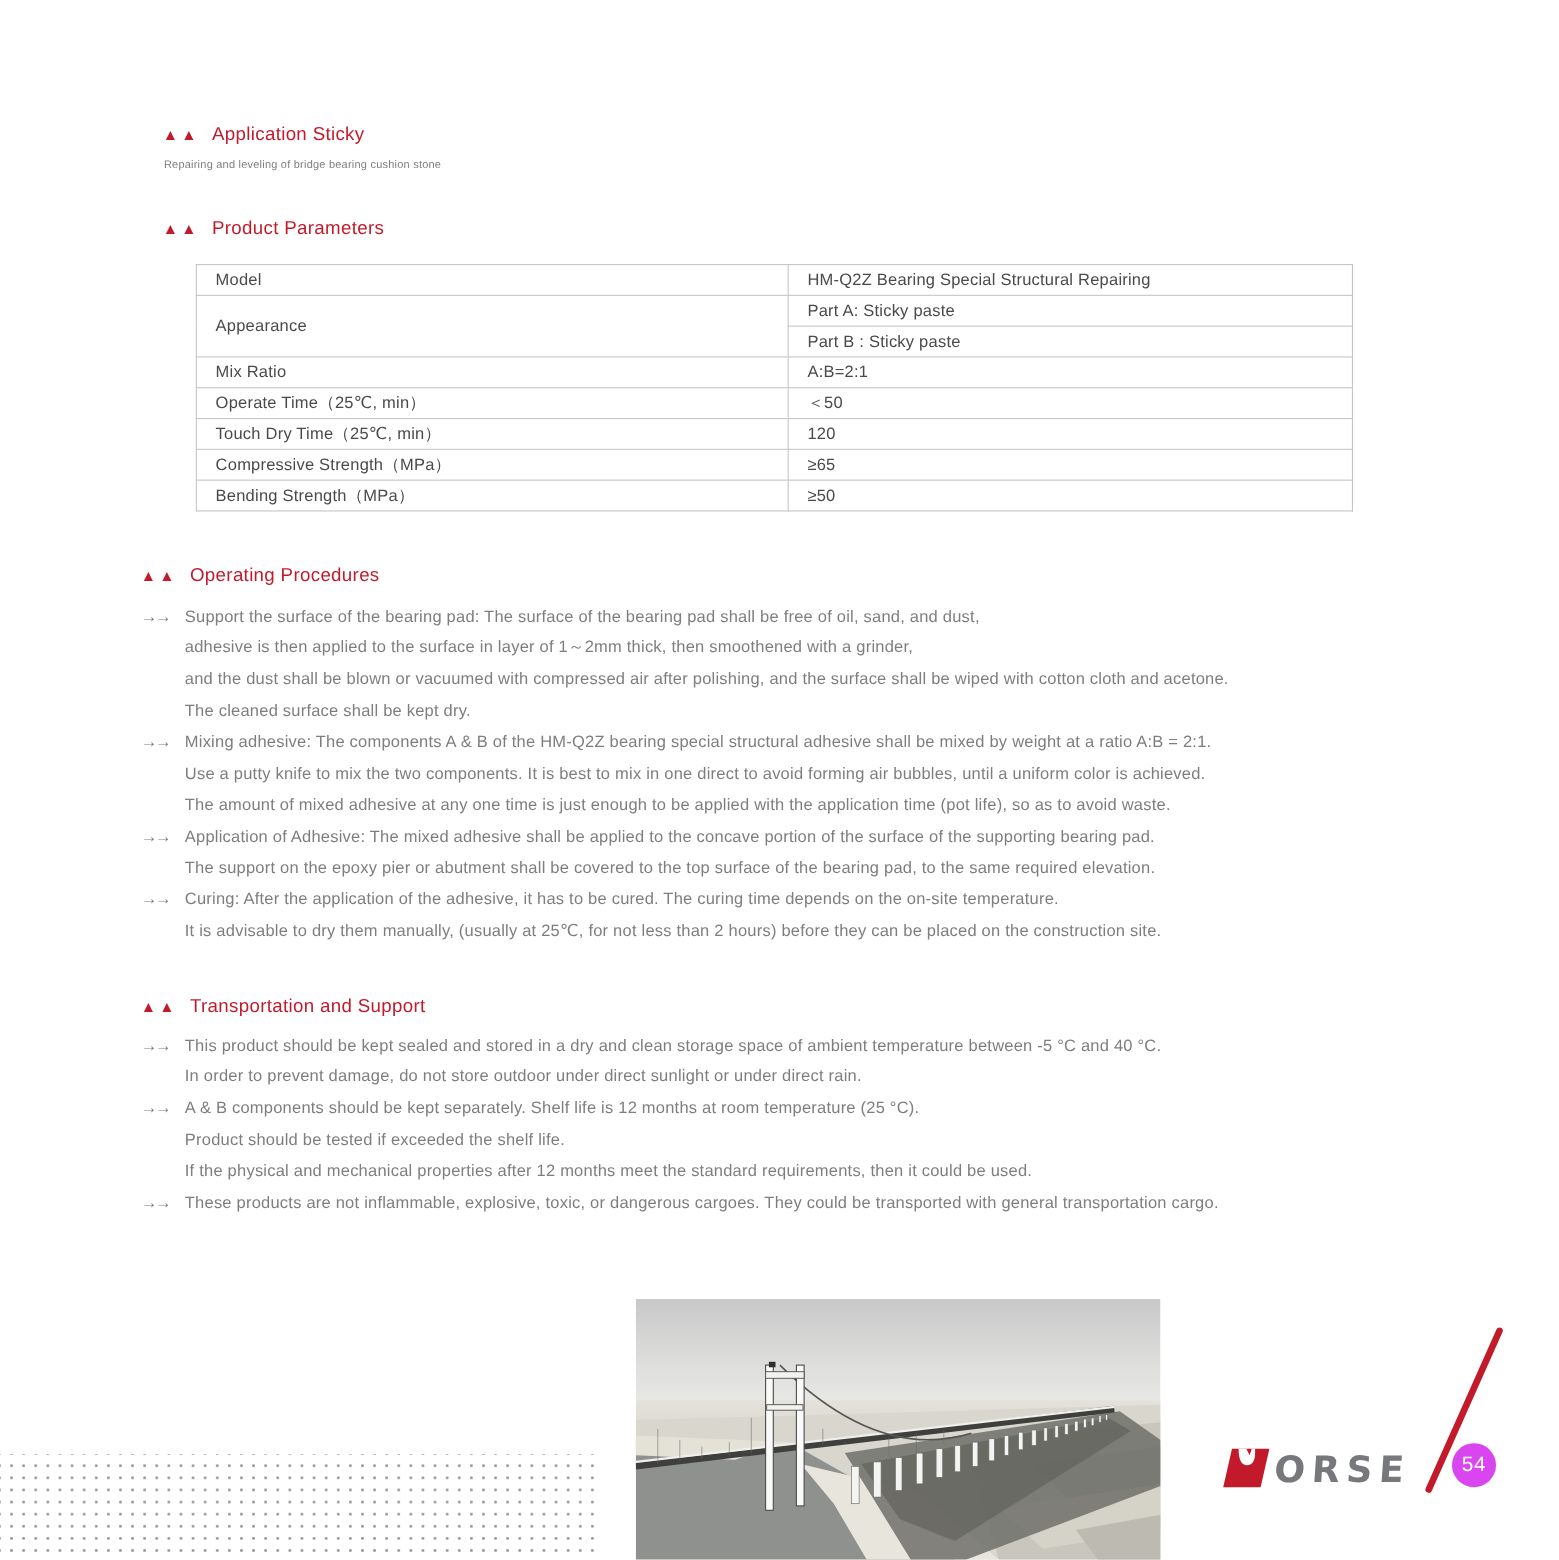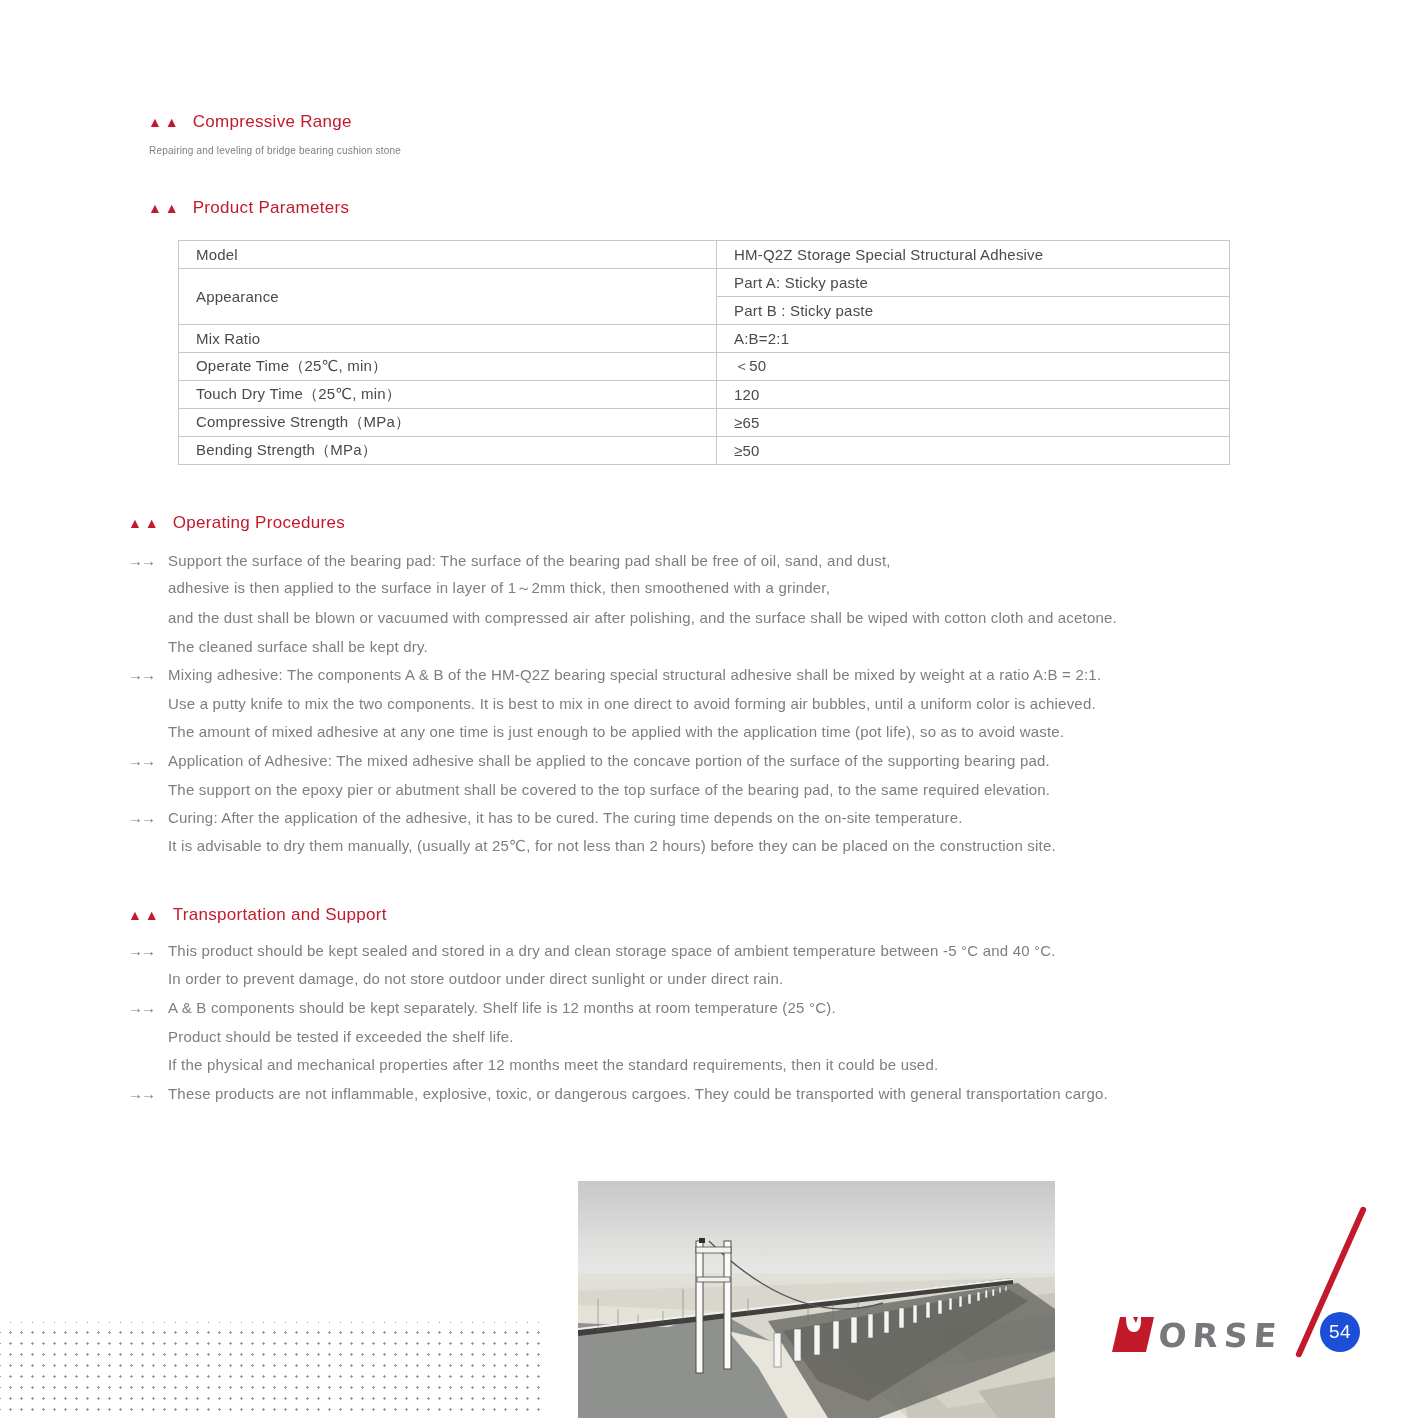--- a/index.html
+++ b/index.html
@@ -40,43 +40,43 @@
     background-size:11px 11px;background-position:5px 5px;
   }
   .bridge-photo{position:absolute;left:578px;top:1181px;width:477px;height:237px;}
   .brand-logo{position:absolute;left:1106px;top:1314px;width:210px;height:42px;}
   .page-slash{
     position:absolute;left:1328px;top:1200px;width:6px;height:164px;background:#c31a2b;
     transform:rotate(24deg);border-radius:3px;
   }
   .page-badge{
     position:absolute;left:1320px;top:1312px;width:40px;height:40px;border-radius:50%;
-    background:#1d4ed8;color:#ffffff;font-size:19px;display:flex;align-items:center;justify-content:center;
+    background:#d946ef;color:#ffffff;font-size:19px;display:flex;align-items:center;justify-content:center;
     letter-spacing:.5px;
   }
 </style>
 </head>
 <body>
 
 <div class="heading" style="left:148px;top:112px;">
   <span class="marker">▲▲</span>
-  <span>Compressive Range</span>
+  <span>Application Sticky</span>
 </div>
 <div class="body-text" style="left:149px;top:145px;">Repairing and leveling of bridge bearing cushion stone</div>
 
 <div class="heading" style="left:148px;top:198px;">
   <span class="marker">▲▲</span>
   <span>Product Parameters</span>
 </div>
 
 <table class="params-table">
   <tbody>
       <tr>
     <td class="c1">Model</td>
-    <td class="c2">HM-Q2Z Storage Special Structural Adhesive</td>
+    <td class="c2">HM-Q2Z Bearing Special Structural Repairing</td>
   </tr>
   <tr>
     <td class="c1" rowspan="2">Appearance</td>
     <td class="c2">Part A: Sticky paste</td>
   </tr>
   <tr>
     <td class="c2">Part B : Sticky paste</td>
   </tr>
   <tr>
     <td class="c1">Mix Ratio</td>

